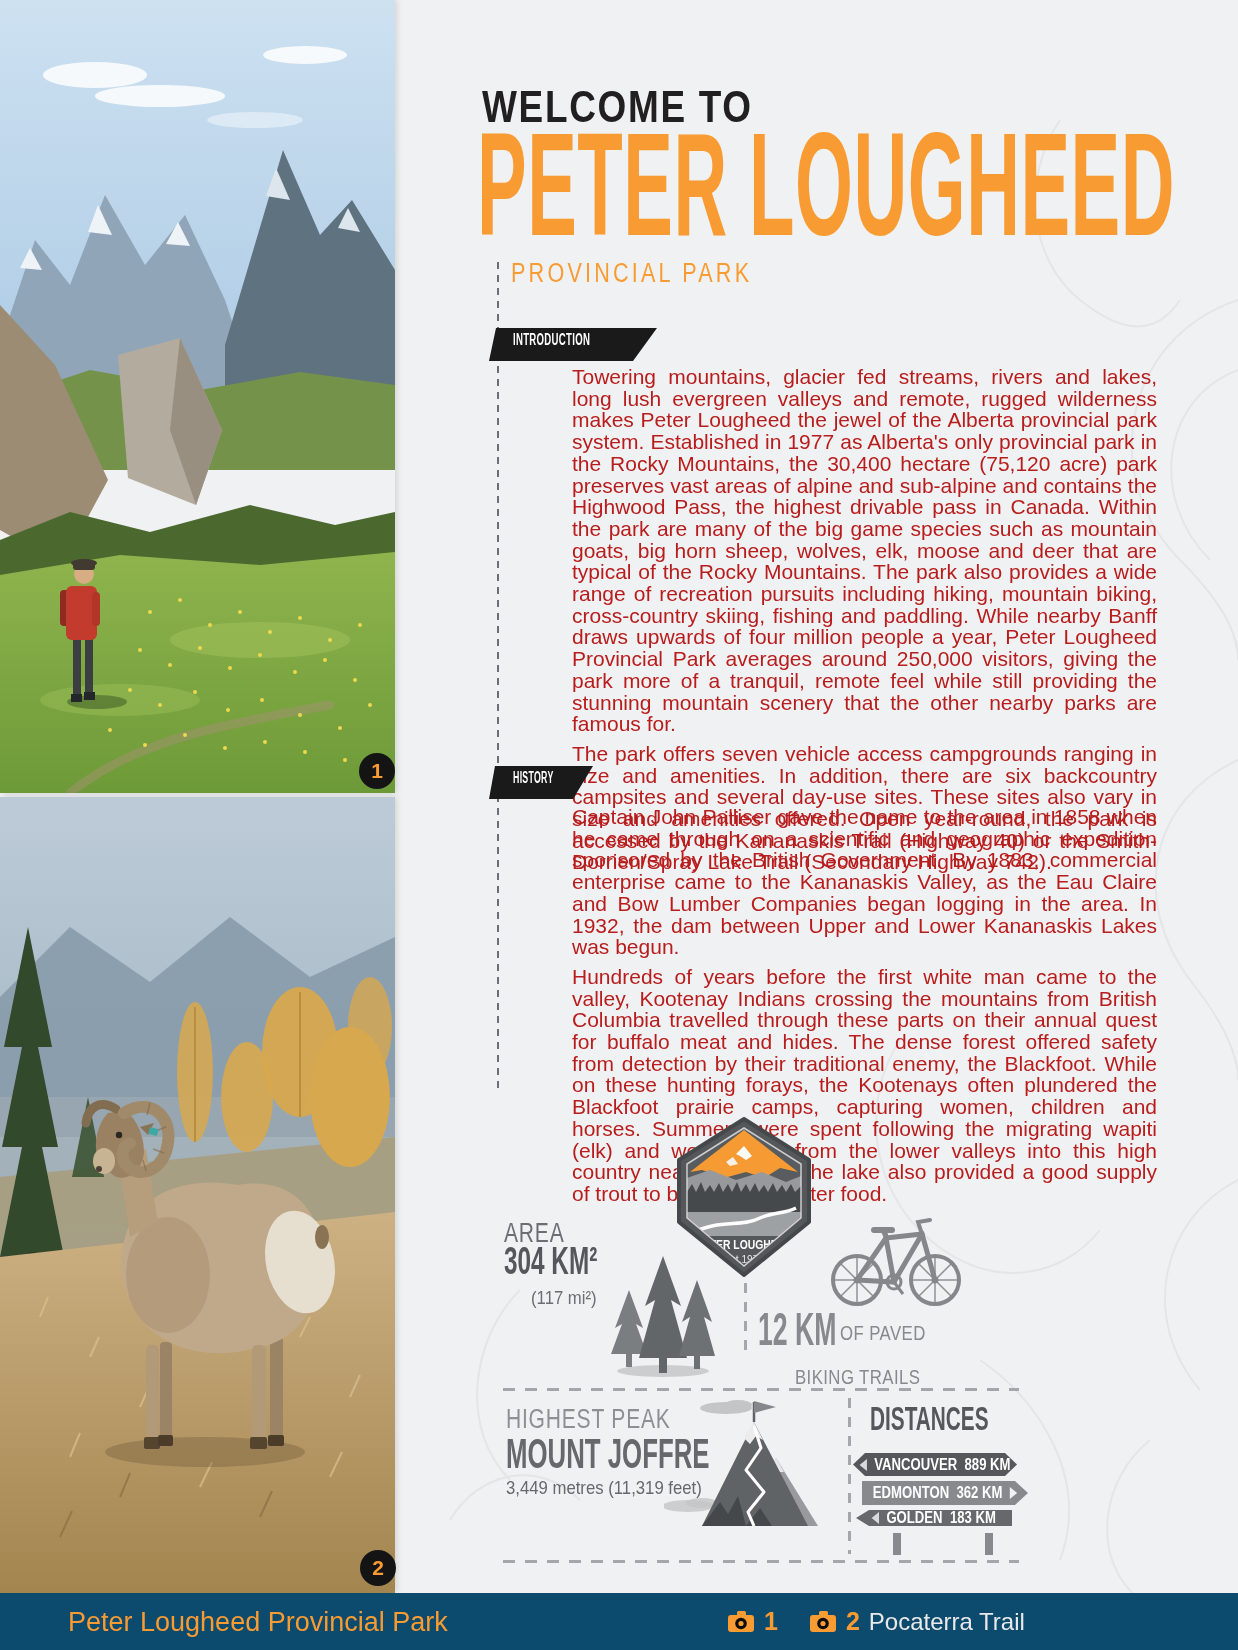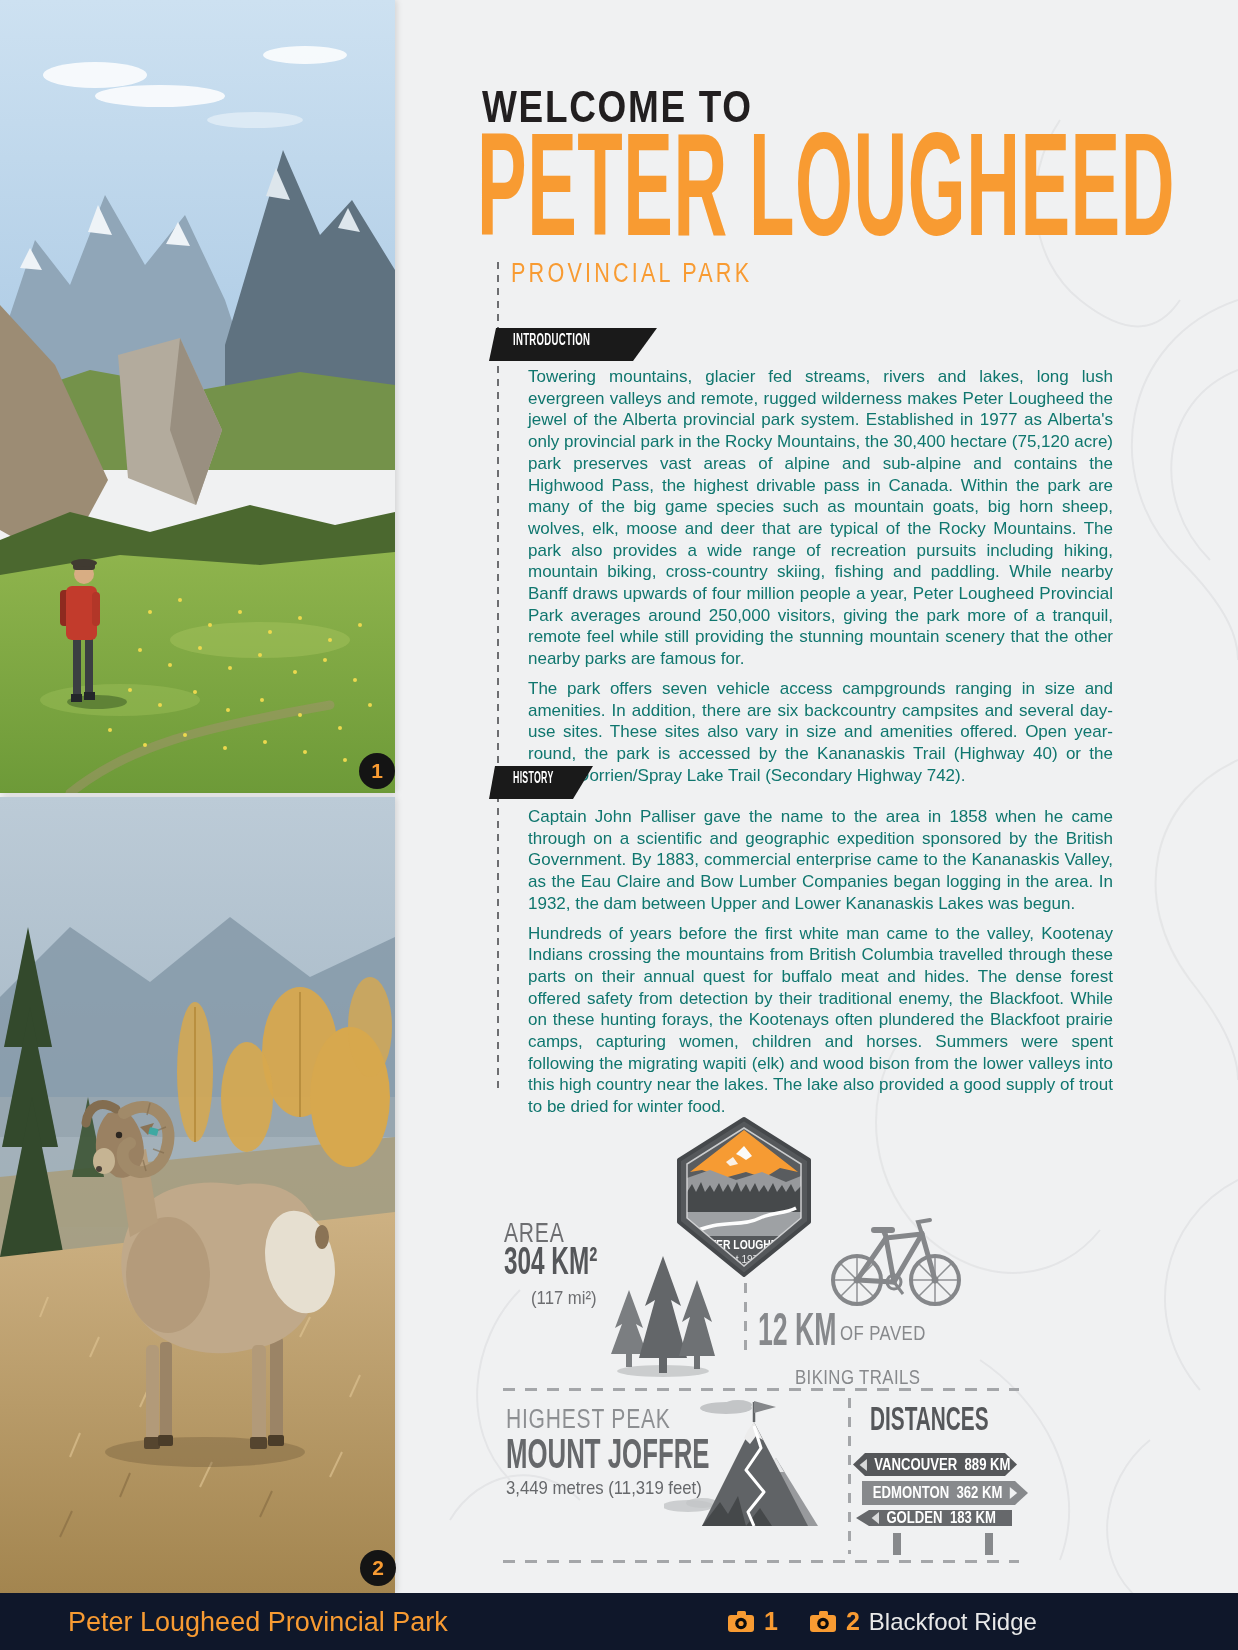--- a/index.html
+++ b/index.html
@@ -25,21 +25,21 @@
 
   .vdash{width:2px;background:repeating-linear-gradient(to bottom,#6d6e71 0 7px,transparent 7px 13px);}
   .hdash{height:3px;background:repeating-linear-gradient(to right,#a4a6a9 0 12px,transparent 12px 22px);}
   .vdash2{width:3px;background:repeating-linear-gradient(to bottom,#a4a6a9 0 10px,transparent 10px 19px);}
 
   .banner{background:#1a1a1a;height:33px;z-index:2;}
   .banner-intro{left:489px;top:328px;width:168px;clip-path:polygon(7px 0,100% 0,calc(100% - 24px) 100%,0 100%);}
   .banner-history{left:489px;top:766px;width:104px;clip-path:polygon(6px 0,100% 0,calc(100% - 20px) 100%,0 100%);}
   .banner-label{position:absolute;left:24px;top:3px;font-size:16px;font-weight:bold;color:#ffffff;letter-spacing:.5px;}
 
-  .bodytext{width:585px;color:#0f766e;font-size:17px;line-height:21.7px;text-align:justify;z-index:1;}
+  .bodytext{width:585px;color:#b91c1c;font-size:21px;line-height:21.7px;text-align:justify;z-index:1;margin-left:44px;}
   .bodytext p{margin:0 0 8px 0;}
 
   .lab-sm{font-size:27px;color:#6d6e71;letter-spacing:1px;}
   .lab-big{font-size:38px;font-weight:bold;color:#55575a;}
   .lab-note{font-size:19px;color:#6d6e71;}
 
   .km12{font-size:46px;font-weight:bold;color:#87898c;}
   .kmline{font-size:21px;color:#87898c;letter-spacing:.5px;}
 
   .peak-label{font-size:27px;color:#8d8f92;letter-spacing:1px;}
@@ -57,21 +57,21 @@
   .sign-edm{left:862px;top:1481px;width:166px;height:24px;background:#87898c;
             clip-path:polygon(0 0,calc(100% - 13px) 0,100% 50%,calc(100% - 13px) 100%,0 100%);}
   .sign-gol{left:856px;top:1510px;width:156px;height:16px;background:#66686b;
             clip-path:polygon(13px 0,100% 0,100% 100%,13px 100%,0 50%);}
   .post{width:8px;height:22px;background:#87898c;}
 
   .photo{left:0;z-index:2;overflow:hidden;box-shadow:2px 0 6px rgba(0,0,0,.12);}
   .numbadge{width:36px;height:36px;border-radius:50%;background:#141414;color:#f89b32;
             font-size:21px;font-weight:bold;display:flex;align-items:center;justify-content:center;z-index:3;}
 
-  .footer{left:0;top:1593px;width:1238px;height:57px;background:#0f172a;z-index:4;}
+  .footer{left:0;top:1593px;width:1238px;height:57px;background:#0c4a6e;z-index:4;}
   .footer-name{position:absolute;left:68px;top:14px;font-size:27px;color:#f89b32;}
   .credits{position:absolute;left:728px;top:0;height:100%;display:flex;align-items:center;gap:9px;}
   .credit-num{font-size:25px;font-weight:bold;color:#f89b32;}
   .credit-label{font-size:24px;color:#e9e9e9;}
   .credit-gap{width:14px;}
 </style>
 </head>
 <body>
 
 <div class="page">
@@ -427,17 +427,17 @@
       </svg>
       <span class="credit-num">1</span>
       <span class="credit-gap"></span>
       <svg width="27" height="22" viewBox="0 0 27 22">
         <rect x="9" y="0" width="9" height="6" rx="1.5" fill="#f89b32"></rect>
         <rect x="0" y="4" width="26" height="17" rx="3" fill="#f89b32"></rect>
         <circle cx="13" cy="12.5" r="5.8" fill="#0c0c0c"></circle>
         <circle cx="13" cy="12.5" r="2.6" fill="#f89b32"></circle>
       </svg>
       <span class="credit-num">2</span>
-      <span class="credit-label">Blackfoot Ridge</span>
+      <span class="credit-label">Pocaterra Trail</span>
     </div>
   </div>
 
 </div>
 
 </body></html>

